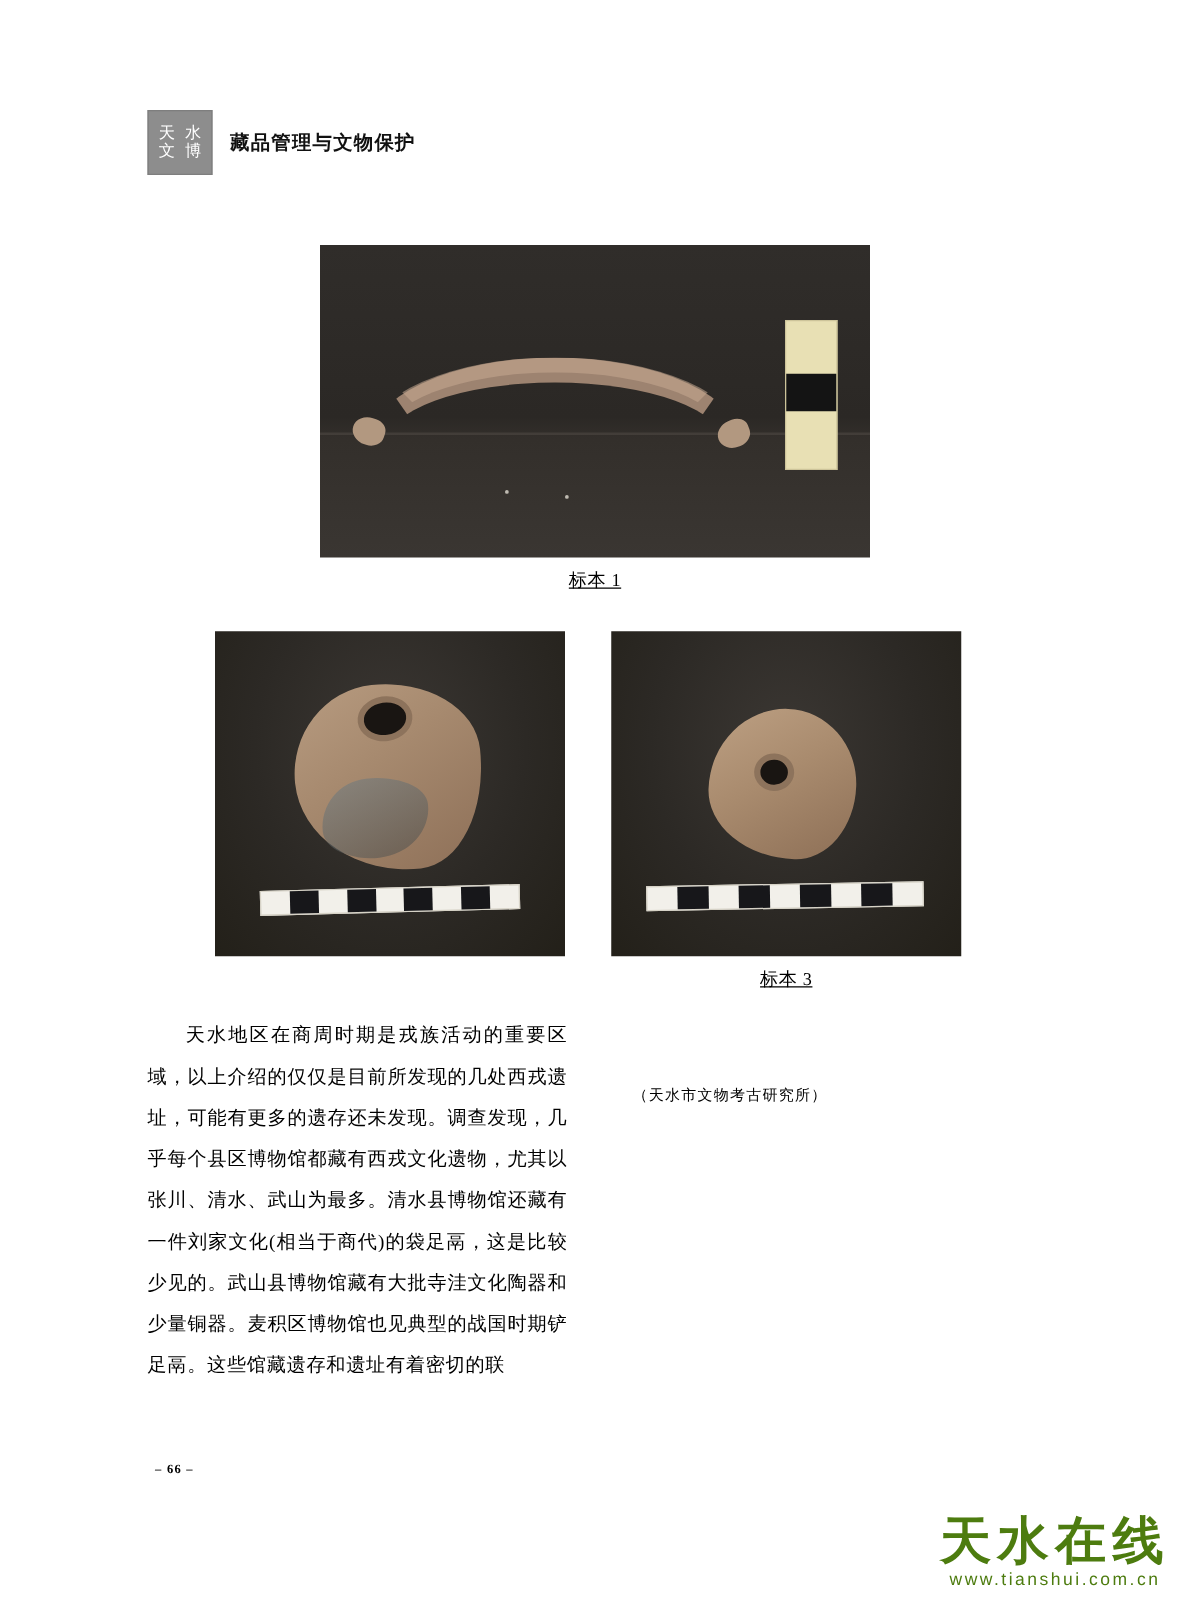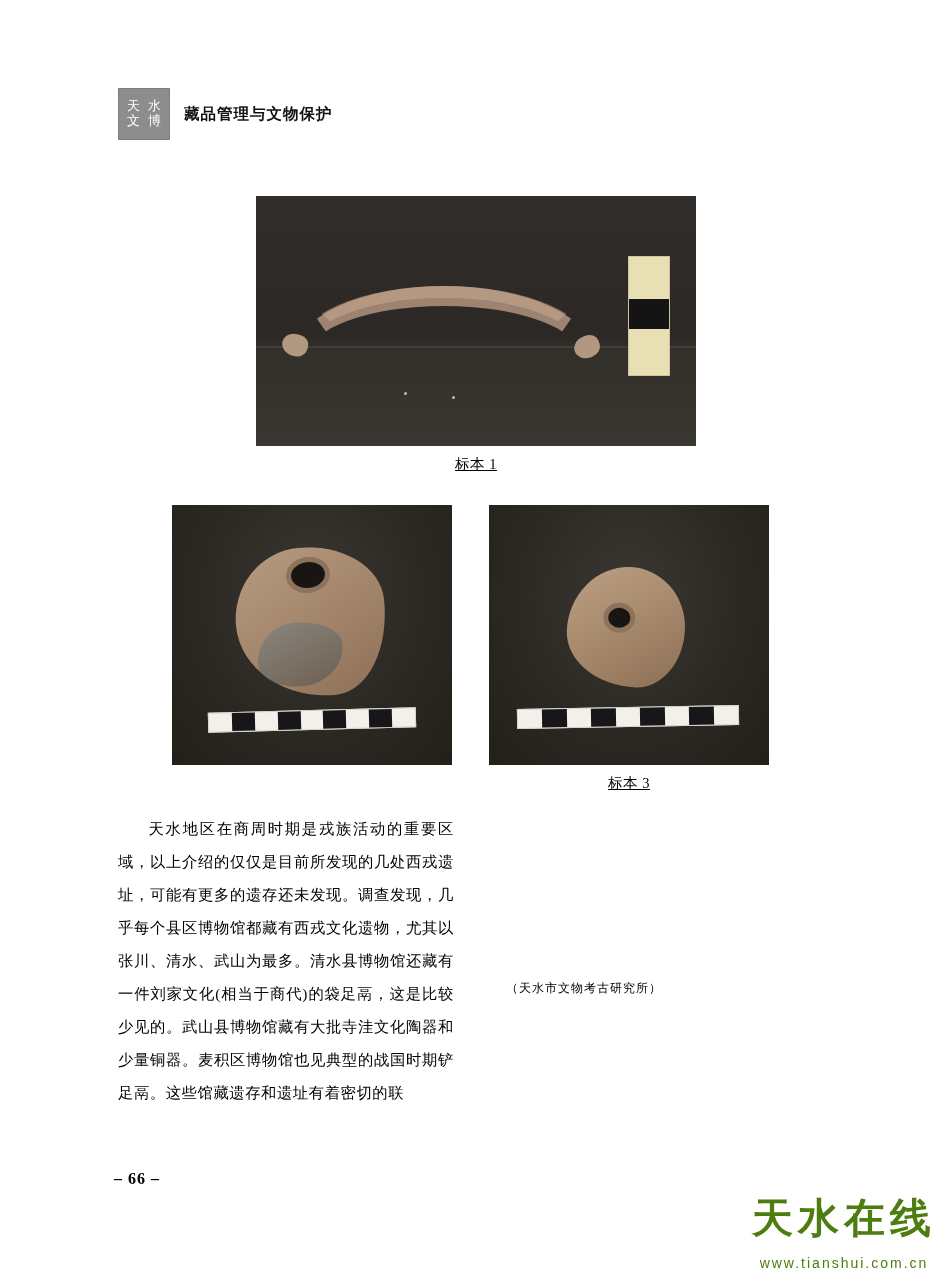--- a/index.html
+++ b/index.html
@@ -191,21 +191,20 @@
   .ruler .seg.dark { background: #17171a; }
 
   
   .columns {
     position: absolute;
     left: 118px;
     top: 812px;
     width: 716px;
     display: flex;
     gap: 44px;
-    align-items: center;
   }
   .col { width: 336px; }
   .col p {
     margin: 0;
     font-size: 15.3px;
     line-height: 33px;
     letter-spacing: 0.6px;
     text-align: justify;
     font-family: "Liberation Serif", "DejaVu Serif", serif;
   }
@@ -215,23 +214,23 @@
     font-size: 12px;
     font-weight: normal;
     letter-spacing: 1px;
     text-align: left;
     padding-left: 8px;
   }
 
   
   .page-number {
     position: absolute;
-    left: 114px;
+    left: 124px;
     top: 1170px;
-    font-size: 16px;
+    font-size: 10px;
     font-weight: bold;
     letter-spacing: 1px;
   }
 
   
   .watermark {
     position: absolute;
     right: 14px;
     bottom: 8px;
     text-align: center;
@@ -242,21 +241,21 @@
     font-size: 41px;
     font-weight: bold;
     letter-spacing: 5px;
     font-family: "Liberation Serif", serif;
     line-height: 1;
   }
   .watermark .wm-sub {
     font-size: 14px;
     letter-spacing: 2px;
     font-family: "Liberation Sans", sans-serif;
-    margin-top: 16px;
+    margin-top: 2px;
   }
 </style>
 </head>
 <body>
 
 <div class="page-header">
   <div class="seal">
     <span>天</span>
     <span>水</span>
     <span>文</span>

